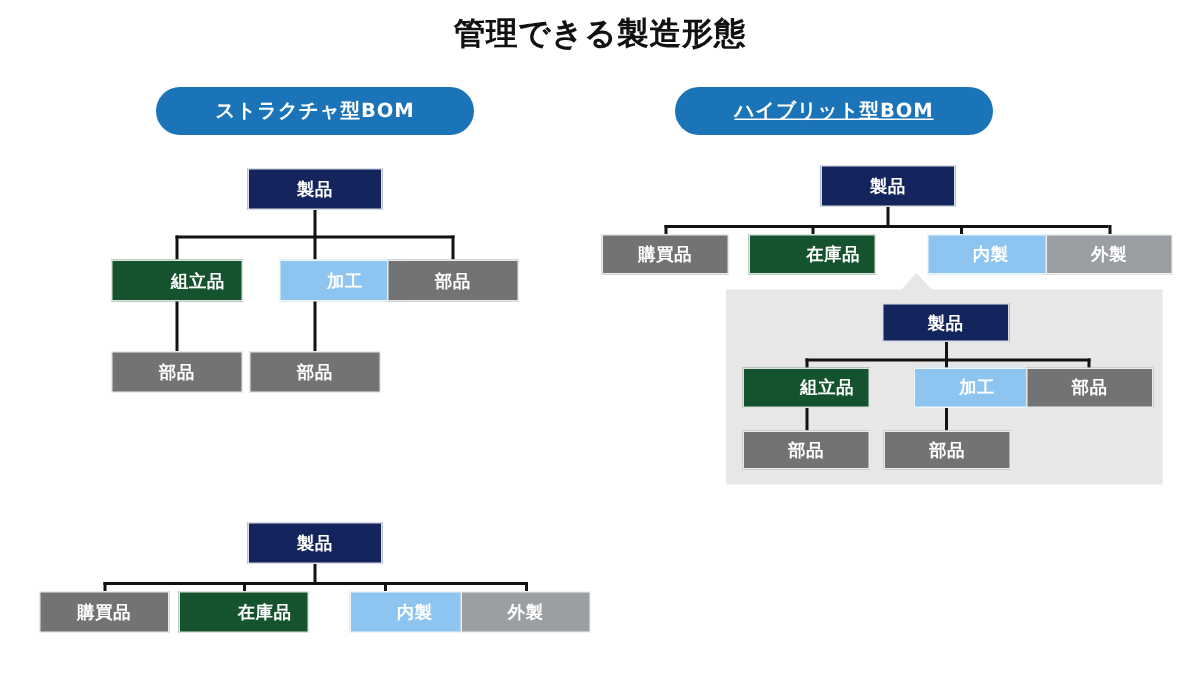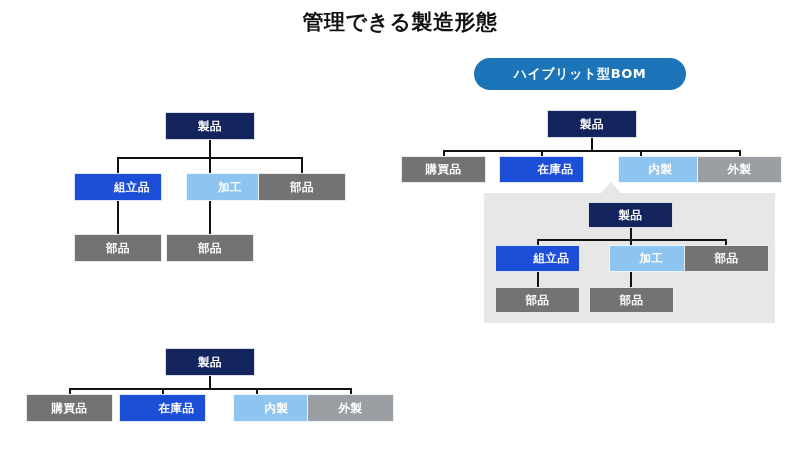--- a/index.html
+++ b/index.html
@@ -61,21 +61,21 @@
     justify-content: center;
     font-size: 11.5px;
     font-weight: 600;
     letter-spacing: 0.5px;
     color: #ffffff;
     white-space: nowrap;
     border: 1px solid rgba(255,255,255,0.85);
   }
   .node.c-product  { background: #14245c; }   
   .node.c-navy     { background: #737373; }   
-  .node.c-steel    { background: #1d4ed8; padding-left: 28px; }   
+  .node.c-steel    { background: #14532d; padding-left: 28px; }   
   .node.c-light    { background: #8ec5f0; margin-left: 20px; }   
   .node.c-gray     { background: #9b9ea3; }   
 
   
   .ln {
     position: absolute;
     background: #121212;
   }
   .ln.v { width: 2px; }
   .ln.h { height: 2px; }
@@ -93,20 +93,21 @@
     border-bottom: 12px solid #e7e7e7;
   }
 </style>
 </head>
 <body>
 
 <div id="slide">
 
   <div class="slide-title">管理できる製造形態</div>
 
+  <div class="pill" style="left:104px; top:58px; width:212px;">ストラクチャ型BOM</div>
 
   <div class="node c-product" style="left:165px; top:112px; width:90px; height:28px;">製品</div>
 
   <div class="ln v" style="left:209px; top:140px; height:18px;"></div>
 
   <div class="ln h" style="left:117px; top:157px; width:186px;"></div>
 
   <div class="ln v" style="left:117px; top:157px; height:16px;"></div>
   <div class="ln v" style="left:209px; top:157px; height:16px;"></div>
   <div class="ln v" style="left:301px; top:157px; height:16px;"></div>
@@ -129,21 +130,21 @@
   <div class="ln v" style="left:69px;  top:388px; height:12px;"></div>
   <div class="ln v" style="left:162px; top:388px; height:12px;"></div>
   <div class="ln v" style="left:256px; top:388px; height:12px;"></div>
   <div class="ln v" style="left:350px; top:388px; height:12px;"></div>
 
   <div class="node c-navy" style="left:26px;  top:394px; width:87px; height:28px;">購買品</div>
   <div class="node c-steel" style="left:119px; top:394px; width:87px; height:28px;">在庫品</div>
   <div class="node c-light" style="left:213px; top:394px; width:87px; height:28px;">内製</div>
   <div class="node c-gray" style="left:307px; top:394px; width:87px; height:28px;">外製</div>
 
-  <div class="pill" style="left:474px; top:58px; width:212px;">ハイブリット型BOM</div>
+  <div class="pill" style="left:450px; top:58px; width:212px;text-decoration:underline;">ハイブリット型BOM</div>
 
   <div class="node c-product" style="left:547px; top:110px; width:90px; height:28px;">製品</div>
 
   <div class="ln v" style="left:591px; top:138px; height:13px;"></div>
   <div class="ln h" style="left:443px; top:150px; width:296px;"></div>
   <div class="ln v" style="left:443px; top:150px; height:12px;"></div>
   <div class="ln v" style="left:541px; top:150px; height:12px;"></div>
   <div class="ln v" style="left:640px; top:150px; height:12px;"></div>
   <div class="ln v" style="left:739px; top:150px; height:12px;"></div>
 

